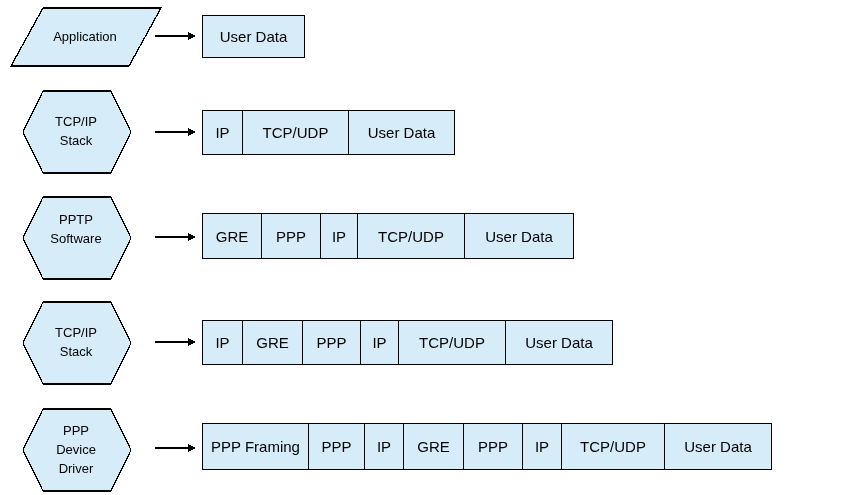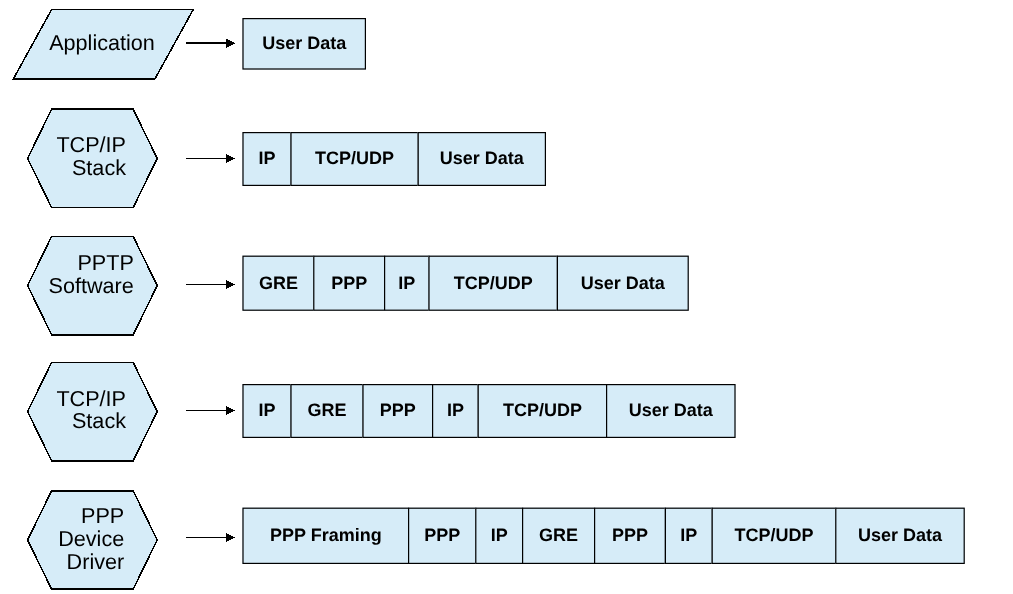--- a/index.html
+++ b/index.html
@@ -17,33 +17,32 @@
   }
   .shape-svg {
     position: absolute;
     overflow: visible;
   }
   .shape-label {
     position: absolute;
     display: flex;
     align-items: center;
     justify-content: center;
-    text-align: right;
+    text-align: center;
     white-space: pre-line;
-    font-size: 18px;
+    font-size: 13px;
     line-height: 19px;
     color: var(--text, #000);
   }
   .arrow-svg {
     position: absolute;
   }
   .bar {
     position: absolute;
     display: flex;
-    font-weight: bold;
   }
   .seg {
     box-sizing: border-box;
     border: 1px solid var(--shape_border, #000);
     margin-left: -1px;
     background: var(--shape_fill, #d6ecf8);
     display: flex;
     align-items: center;
     justify-content: center;
     font-size: 15px;
@@ -124,21 +123,21 @@
     <polygon points="1,42 21,1 89,1 109,42 89,83 21,83" stroke="#000" stroke-width="1.3" fill="#d6ecf8"></polygon>
   </svg>
   <div class="shape-label" style="left:22px;top:408px;width:108px;height:82px">PPP
 Device
 Driver</div>
   <svg class="arrow-svg" style="left:155px;top:442px" width="42" height="12">
     <line x1="0" y1="6" x2="33" y2="6" stroke="#000" stroke-width="1.2"></line>
     <polygon points="33,2 41,6 33,10" fill="#000"></polygon>
   </svg>
   <div class="bar" style="left:202px;top:423px;height:47px">
-    <div class="seg" style="width:139px">PPP Framing</div>
+    <div class="seg" style="width:107px">PPP Framing</div>
     <div class="seg" style="width:57px">PPP</div>
     <div class="seg" style="width:40px">IP</div>
     <div class="seg" style="width:61px">GRE</div>
     <div class="seg" style="width:60px">PPP</div>
     <div class="seg" style="width:40px">IP</div>
     <div class="seg" style="width:104px">TCP/UDP</div>
     <div class="seg" style="width:108px">User Data</div>
   </div>
 
 </div>

